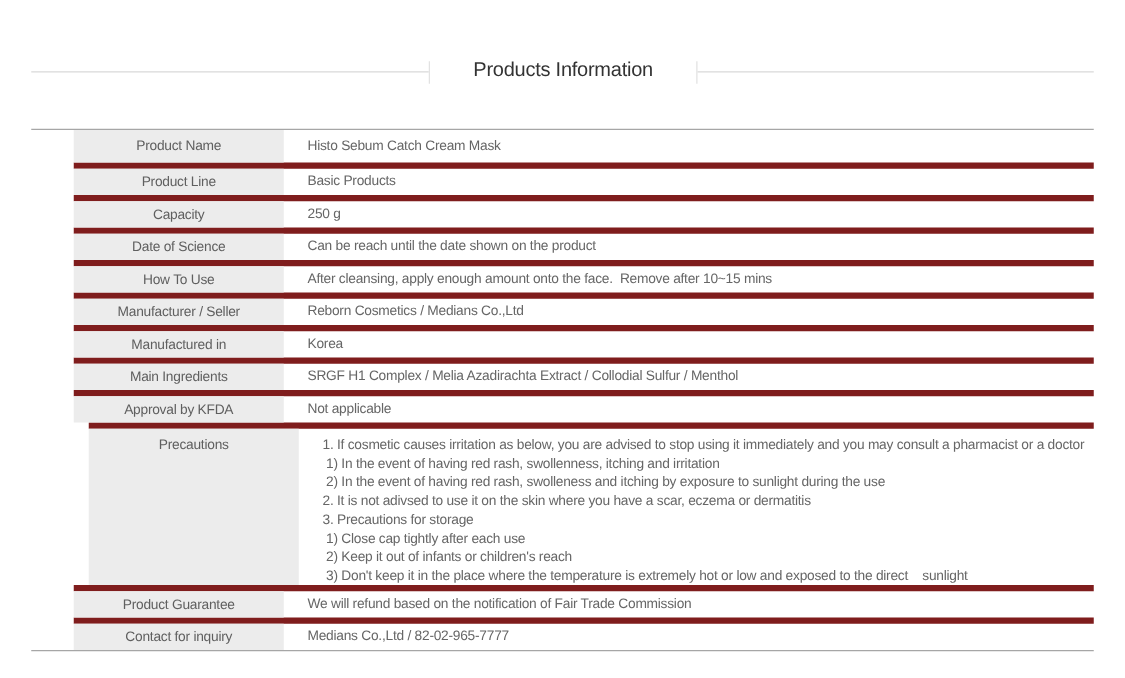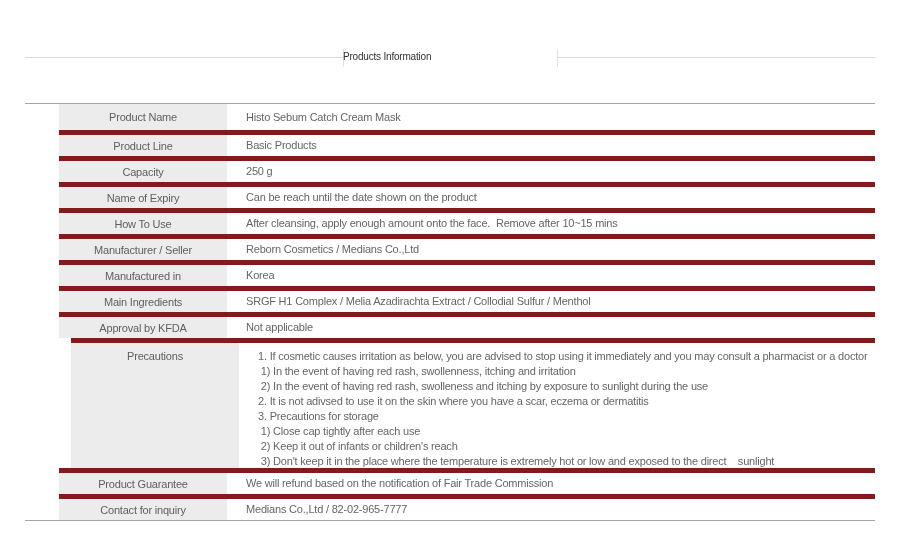--- a/index.html
+++ b/index.html
@@ -24,22 +24,22 @@
   .h-line.left  { left: 0; width: 318px; }
   .h-line.right { right: 0; width: 317px; }
   .v-tick {
     position: absolute; top: 5px; width: 1px; height: 18px;
     background: #e2e2e2;
   }
   .v-tick.left  { left: 318px; }
   .v-tick.right { right: 317px; }
   .page-title {
     position: absolute; left: 318px; right: 317px; top: 0;
-    text-align: left;
-    font-size: 10px;
+    text-align: center;
+    font-size: 16px;
     color: #333333;
     letter-spacing: -0.2px;
     line-height: 26px;
   }
 
   
   .info-table {
     position: absolute;
     left: 25px; top: 103px;
     width: 850px;
@@ -114,21 +114,21 @@
     <div class="cell label">Product Line</div>
     <div class="cell value">Basic Products</div>
   </div>
 
   <div class="row">
     <div class="cell label">Capacity</div>
     <div class="cell value">250 g</div>
   </div>
 
   <div class="row">
-    <div class="cell label">Name of Expiry</div>
+    <div class="cell label">Date of Science</div>
     <div class="cell value">Can be reach until the date shown on the product</div>
   </div>
 
   <div class="row">
     <div class="cell label">How To Use</div>
     <div class="cell value">After cleansing, apply enough amount onto the face.  Remove after 10~15 mins</div>
   </div>
 
   <div class="row">
     <div class="cell label">Manufacturer / Seller</div>

